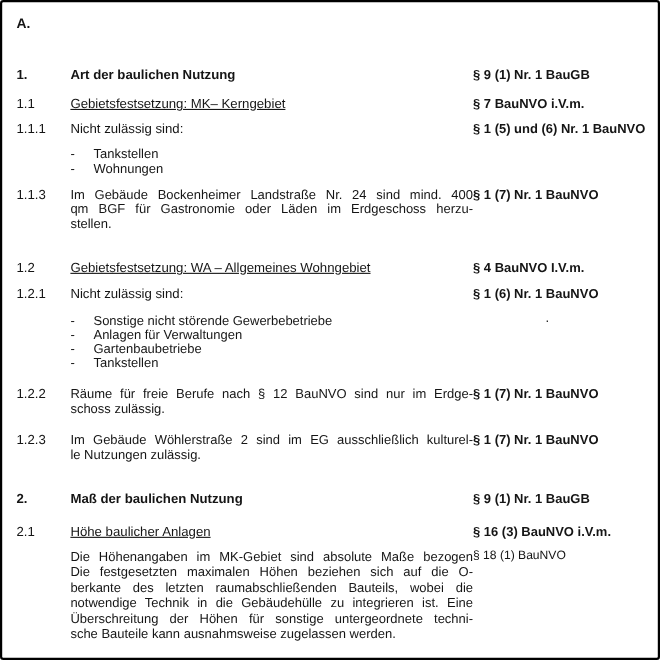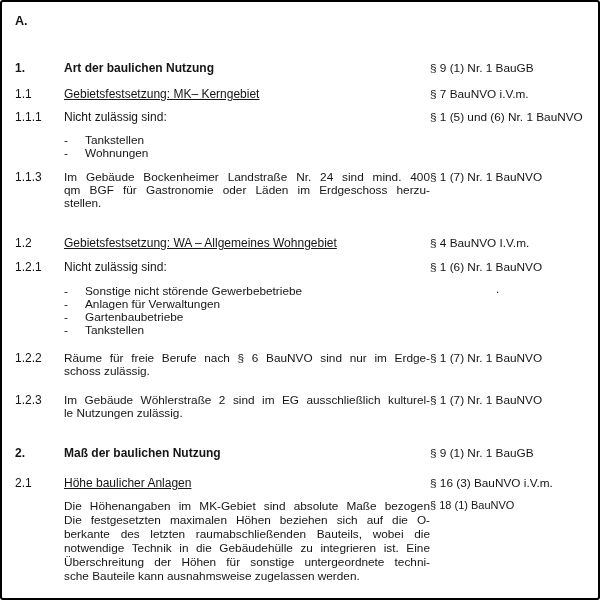--- a/index.html
+++ b/index.html
@@ -23,20 +23,21 @@
     left:13px; right:4px;
     display:flex;
     align-items:flex-start;
   }
   .num  { flex:0 0 49px; width:49px; font-size:12px; line-height:13px; }
   .txt  { flex:0 0 366px; width:366px; font-size:12px; line-height:13px; }
   .ref  {
     position:absolute; left:415px; top:0;
     font-size:11.8px; line-height:13px;
     white-space:nowrap;
+    font-weight:bold;
   }
   .ref2 { position:absolute; left:415px; top:0; font-size:11px; line-height:13px; white-space:nowrap; }
   .bold { font-weight:bold; }
   .hdr  { font-size:12.6px; line-height:14px; }
   .u    { text-decoration:underline; }
   .line { font-size:11.8px; line-height:13px; }
   .para .line { line-height:14px; }
   .just { text-align:justify; text-align-last:justify; }
   .list { position:absolute; left:62px; }
   .li   { display:flex; font-size:11.8px; line-height:13px; }
@@ -123,21 +124,21 @@
     </div>
     <div class="li">
       <span class="dash">-</span>
       <span>Tankstellen</span>
     </div>
   </div>
 
   <div class="row" style="top:350px">
     <span class="num">1.2.2</span>
     <div class="txt">
-      <div class="line just">Räume für freie Berufe nach § 6 BauNVO sind nur im Erdge-</div>
+      <div class="line just">Räume für freie Berufe nach § 12 BauNVO sind nur im Erdge-</div>
       <div class="line">schoss zulässig.</div>
     </div>
     <span class="ref">§ 1 (7) Nr. 1 BauNVO</span>
   </div>
 
   <div class="row" style="top:392px">
     <span class="num">1.2.3</span>
     <div class="txt">
       <div class="line just">Im Gebäude Wöhlerstraße 2 sind im EG ausschließlich kulturel-</div>
       <div class="line">le Nutzungen zulässig.</div>

